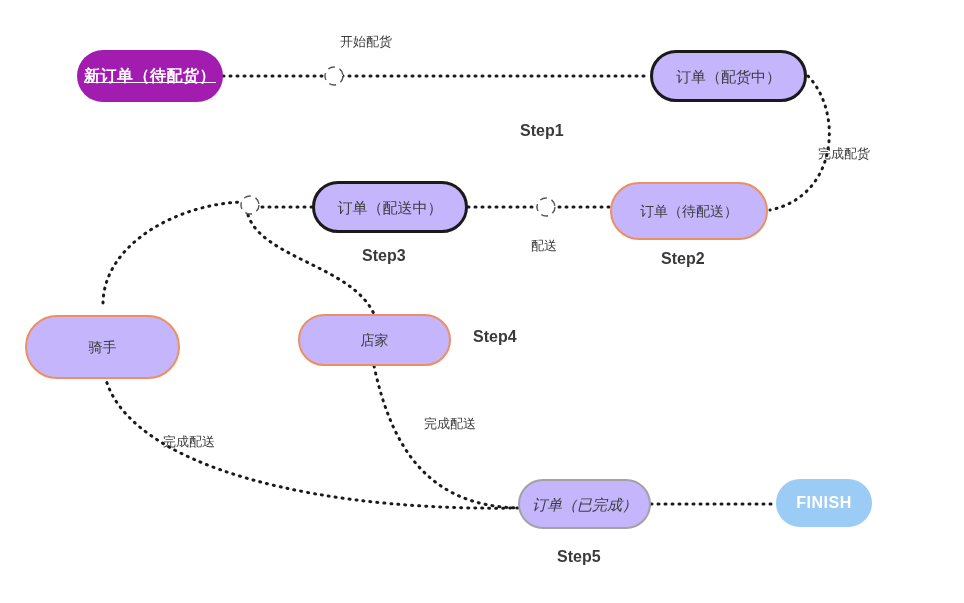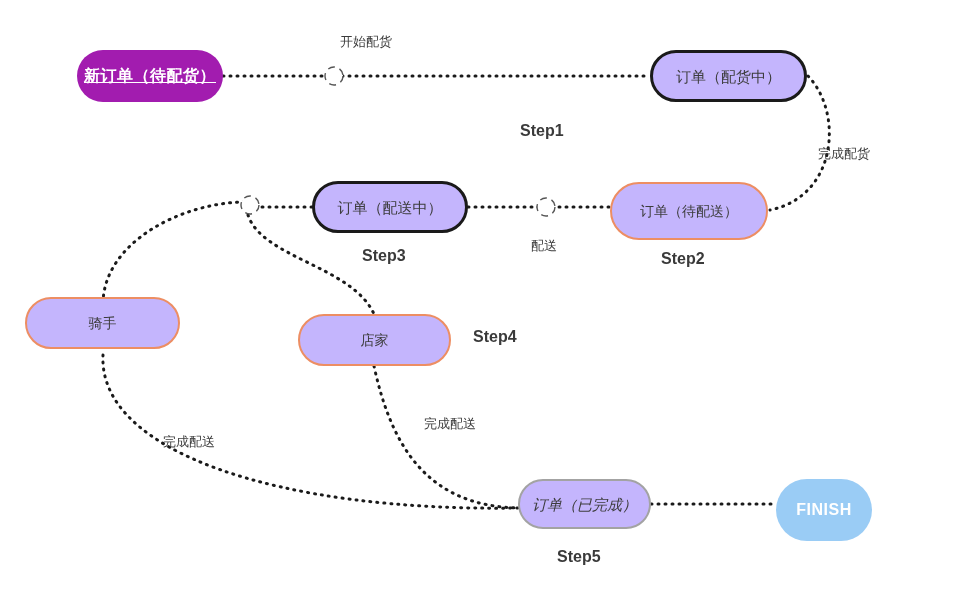--- a/index.html
+++ b/index.html
@@ -119,30 +119,30 @@
       </div>
       <div class="node n-black" style="left: 650px; top: 50px; width: 157px; height: 52px;">
         <span class="node-label">订单（配货中）</span>
       </div>
       <div class="node n-orange" style="left: 610px; top: 182px; width: 158px; height: 58px;">
         <span class="node-label">订单（待配送）</span>
       </div>
       <div class="node n-black" style="left: 312px; top: 181px; width: 156px; height: 52px;">
         <span class="node-label">订单（配送中）</span>
       </div>
-      <div class="node n-orange" style="left: 25px; top: 297px; width: 155px; height: 52px;">
+      <div class="node n-orange" style="left: 25px; top: 315px; width: 155px; height: 64px;">
         <span class="node-label">骑手</span>
       </div>
       <div class="node n-orange" style="left: 298px; top: 314px; width: 153px; height: 52px;">
         <span class="node-label">店家</span>
       </div>
       <div class="node n-crimson" style="left: 518px; top: 479px; width: 133px; height: 50px;">
         <span class="node-label">订单（已完成）</span>
       </div>
-      <div class="node n-blue-fill" style="left: 776px; top: 479px; width: 96px; height: 62px;">
+      <div class="node n-blue-fill" style="left: 776px; top: 479px; width: 96px; height: 48px;">
         <span class="node-label">FINISH</span>
       </div>
     </div>
   <div id="edge-label-layer">
       <div class="edge-label" style="left: 303px; top: 33px; margin-left: 37px;">开始配货</div>
       <div class="edge-label" style="left: 818px; top: 145px;">完成配货</div>
       <div class="edge-label" style="left: 531px; top: 237px;">配送</div>
       <div class="edge-label" style="left: 163px; top: 433px;">完成配送</div>
       <div class="edge-label" style="left: 424px; top: 415px;">完成配送</div>
     </div>

